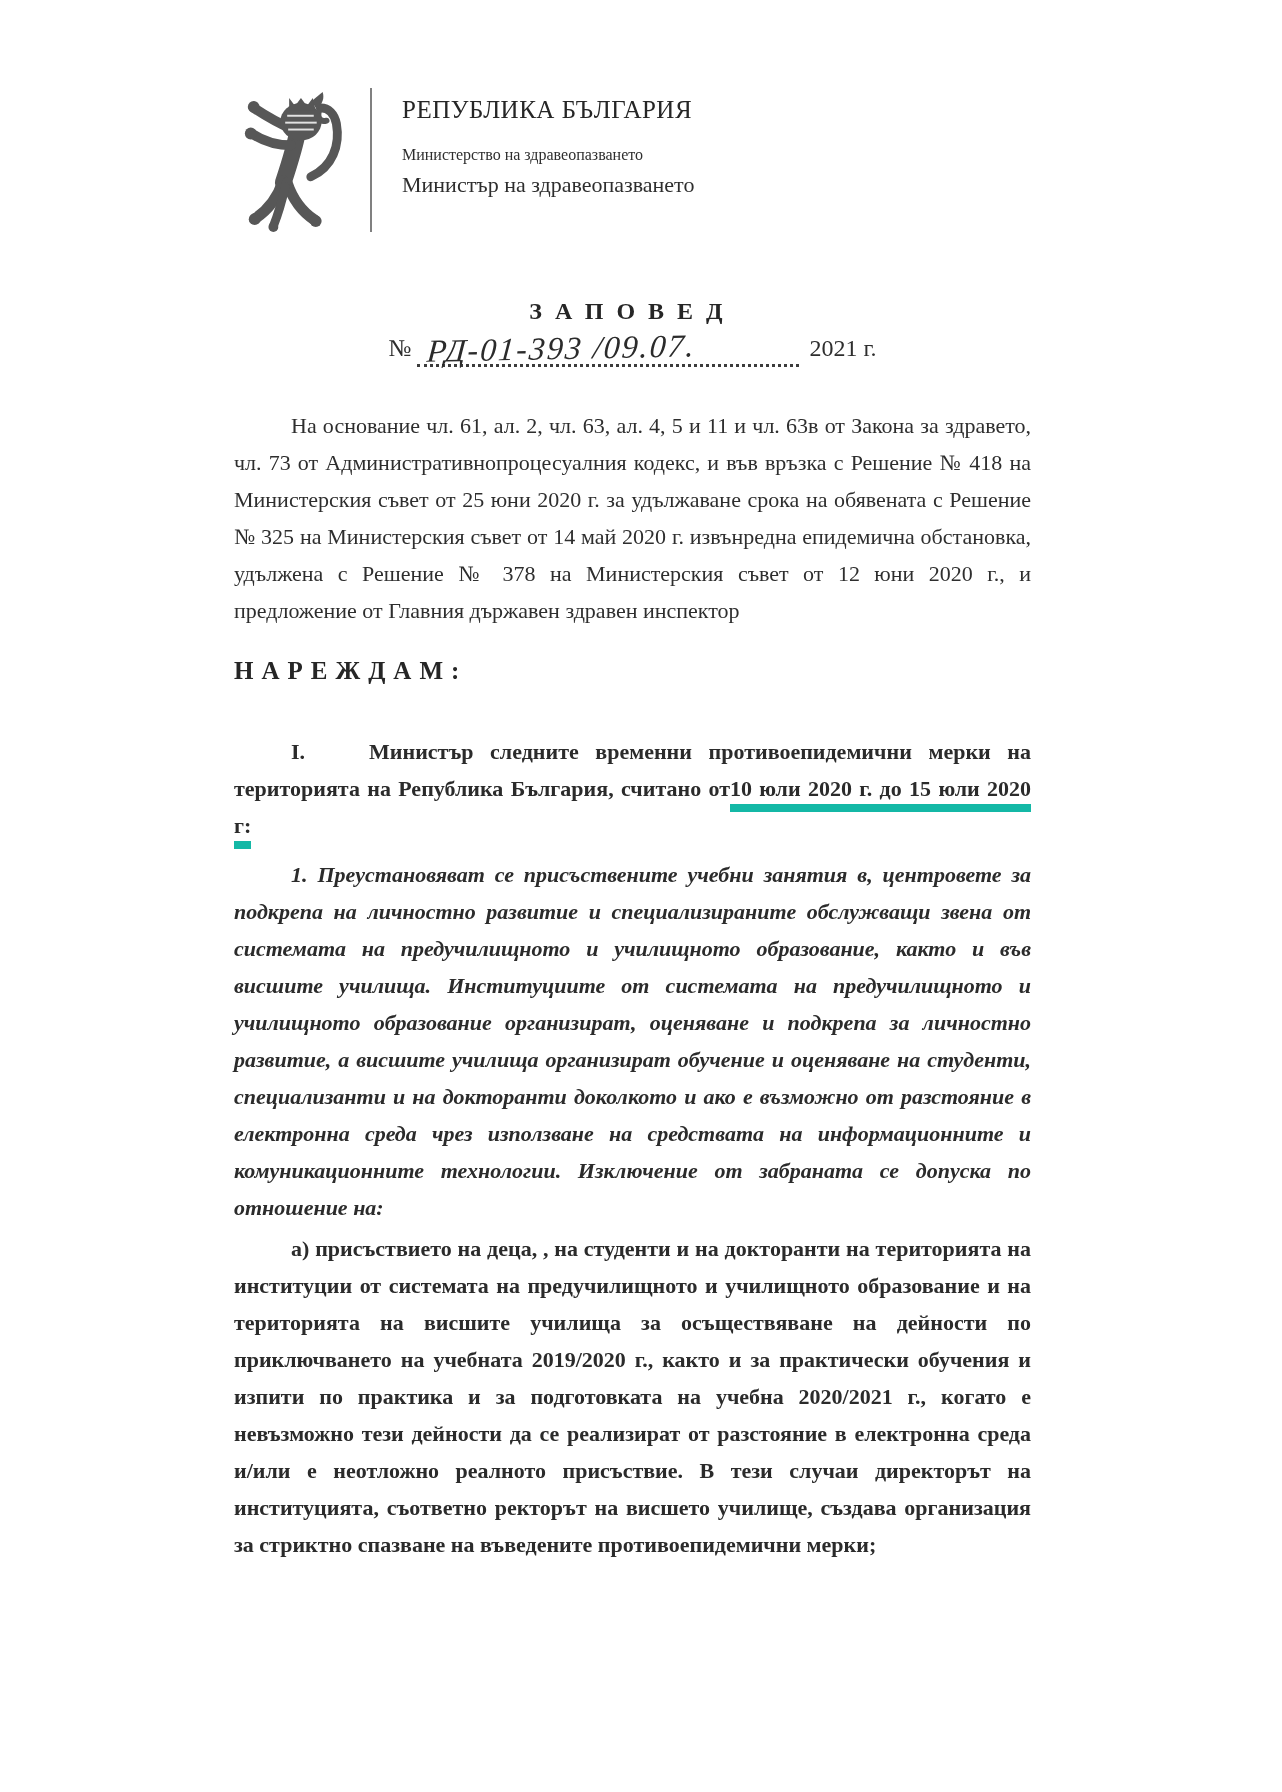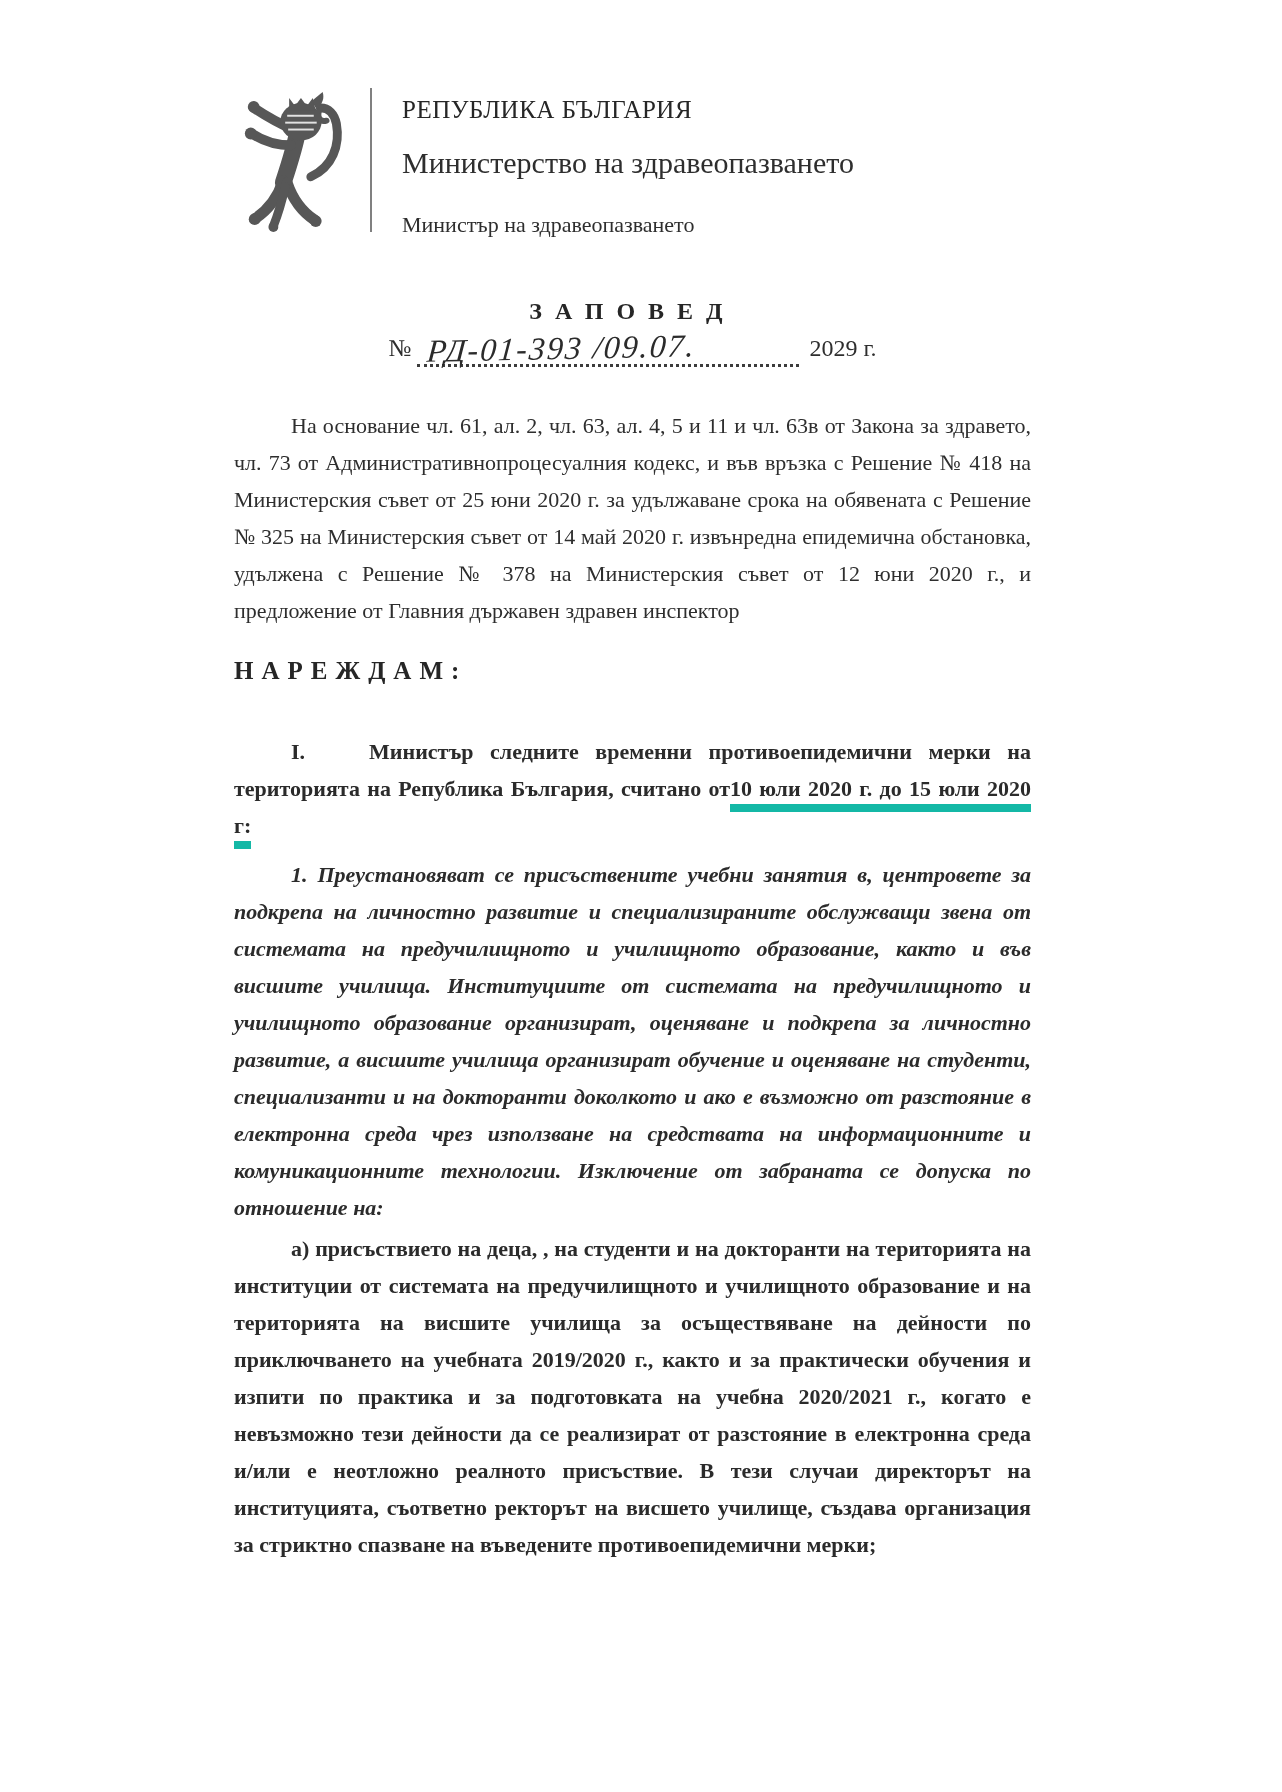--- a/index.html
+++ b/index.html
@@ -13,22 +13,22 @@
     font-family: "Liberation Serif", "DejaVu Serif", serif;
     color: #2e2e2e;
   }
 
   
   .header { display: flex; align-items: flex-start; }
   .logo-wrap { width: 130px; flex: 0 0 auto; margin-top: 2px; filter: blur(0.3px); }
   .header-divider { width: 2px; background: #808080; height: 144px; margin-left: 6px; }
   .header-text { margin-left: 30px; padding-top: 8px; }
   .republic { font-size: 25px; letter-spacing: 0.5px; color: #262626; }
-  .ministry { font-size: 30px; margin-top: 22px; }
-  .minister { font-size: 22px; margin-top: 32px; }
+  .ministry { font-size: 16px; margin-top: 22px; }
+  .minister { font-size: 22px; margin-top: 8px; }
 
   
   .order-title {
     text-align: center;
     margin-top: 56px;
     font-weight: bold;
     font-size: 24px;
     letter-spacing: 13px;
     color: #262626;
   }
@@ -124,21 +124,21 @@
     <div class="header-text">
       <div class="republic">РЕПУБЛИКА БЪЛГАРИЯ</div>
       <div class="ministry">Министерство на здравеопазването</div>
       <div class="minister">Министър на здравеопазването</div>
     </div>
   </div>
 
   <div class="order-title">ЗАПОВЕД</div>
 
   <div class="order-number">
-    <span>№</span><span class="dotted-line"><span class="handwritten">РД-01-393 /09.07.</span></span><span>2029 г.</span>
+    <span>№</span><span class="dotted-line"><span class="handwritten">РД-01-393 /09.07.</span></span><span>2021 г.</span>
   </div>
 
   <p class="para preamble">На основание чл. 61, ал. 2, чл. 63, ал. 4, 5 и 11 и чл. 63в от Закона за здравето, чл. 73 от Административнопроцесуалния кодекс, и във връзка с Решение № 418 на Министерския съвет от 25 юни 2020 г. за удължаване срока на обявената с Решение № 325 на Министерския съвет от 14 май 2020 г. извънредна епидемична обстановка, удължена с Решение № 378 на Министерския съвет от 12 юни 2020 г., и предложение от Главния държавен здравен инспектор</p>
 
   <div class="command">НАРЕЖДАМ:</div>
 
   <p class="para item-i">
     <span class="num-i">I.</span><span>Министър следните временни противоепидемични мерки на територията на Република България, считано от</span><span class="underline-green">10 юли 2020 г. до 15 юли 2020 г:</span>
   </p>
 

